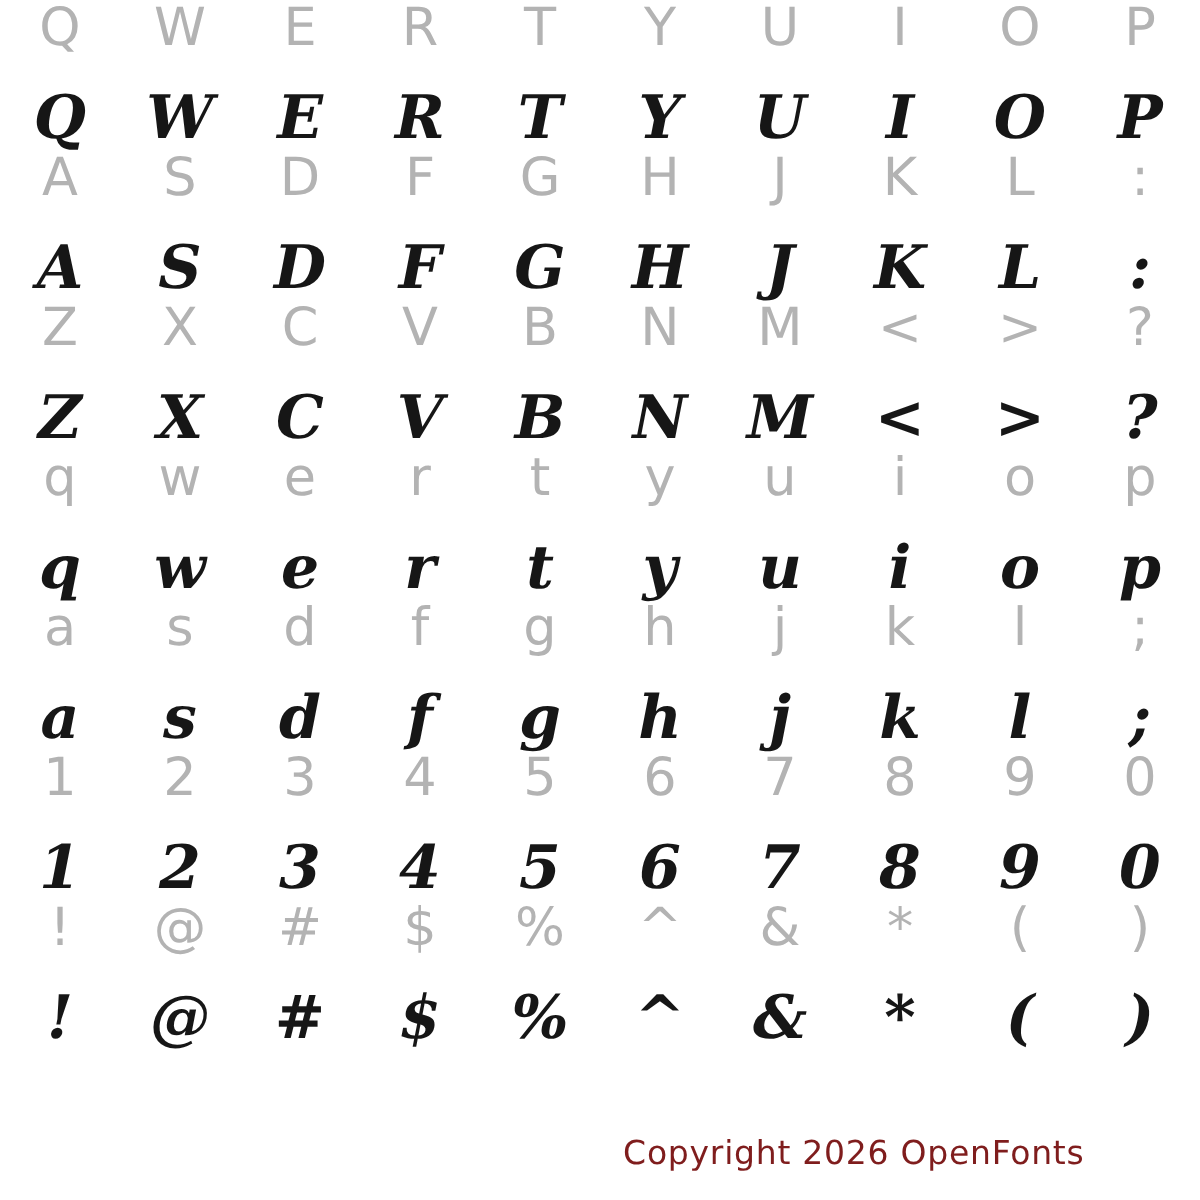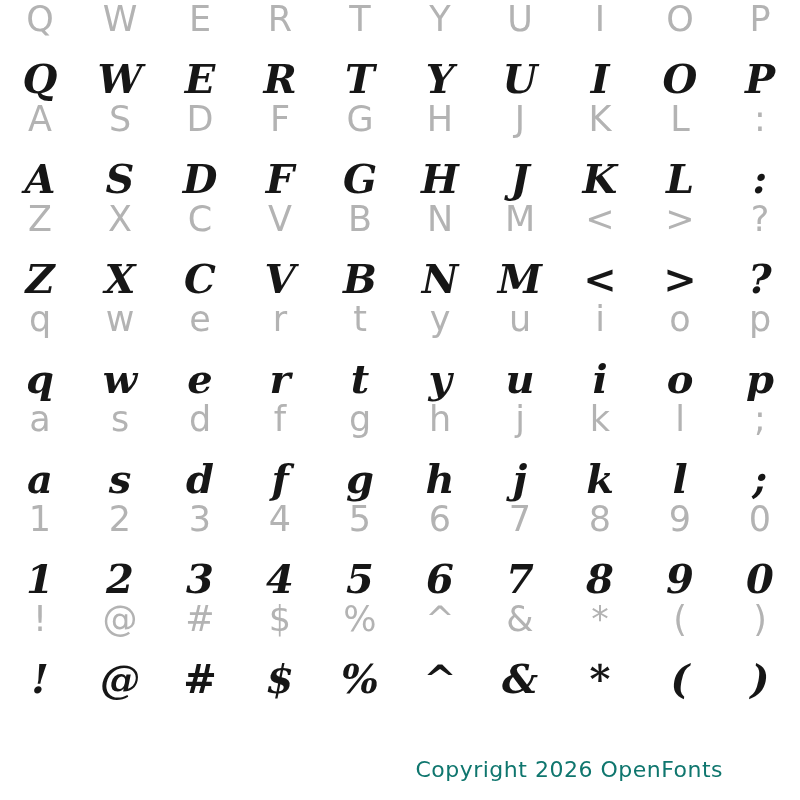--- a/index.html
+++ b/index.html
@@ -15,21 +15,21 @@
     font-size:35px;color:#b3b3b3;font-weight:400;
   }
   .spec{
     height:62px;line-height:42px;padding-top:20px;box-sizing:border-box;
     font-family:"DejaVu Serif",serif;
     font-size:40px;color:#161616;font-weight:bold;font-style:italic;
   }
   .footer{
     position:absolute;top:757px;right:77px;
     font-family:"DejaVu Sans",sans-serif;
-    font-size:22px;color:#0f766e;letter-spacing:0.5px;
+    font-size:22px;color:#7f1d1d;letter-spacing:0.5px;
   }
 </style>
 </head>
 <body>
 
 <div class="page">
 
   <div class="row ref">
     <span class="cell">Q</span>
     <span class="cell">W</span>

